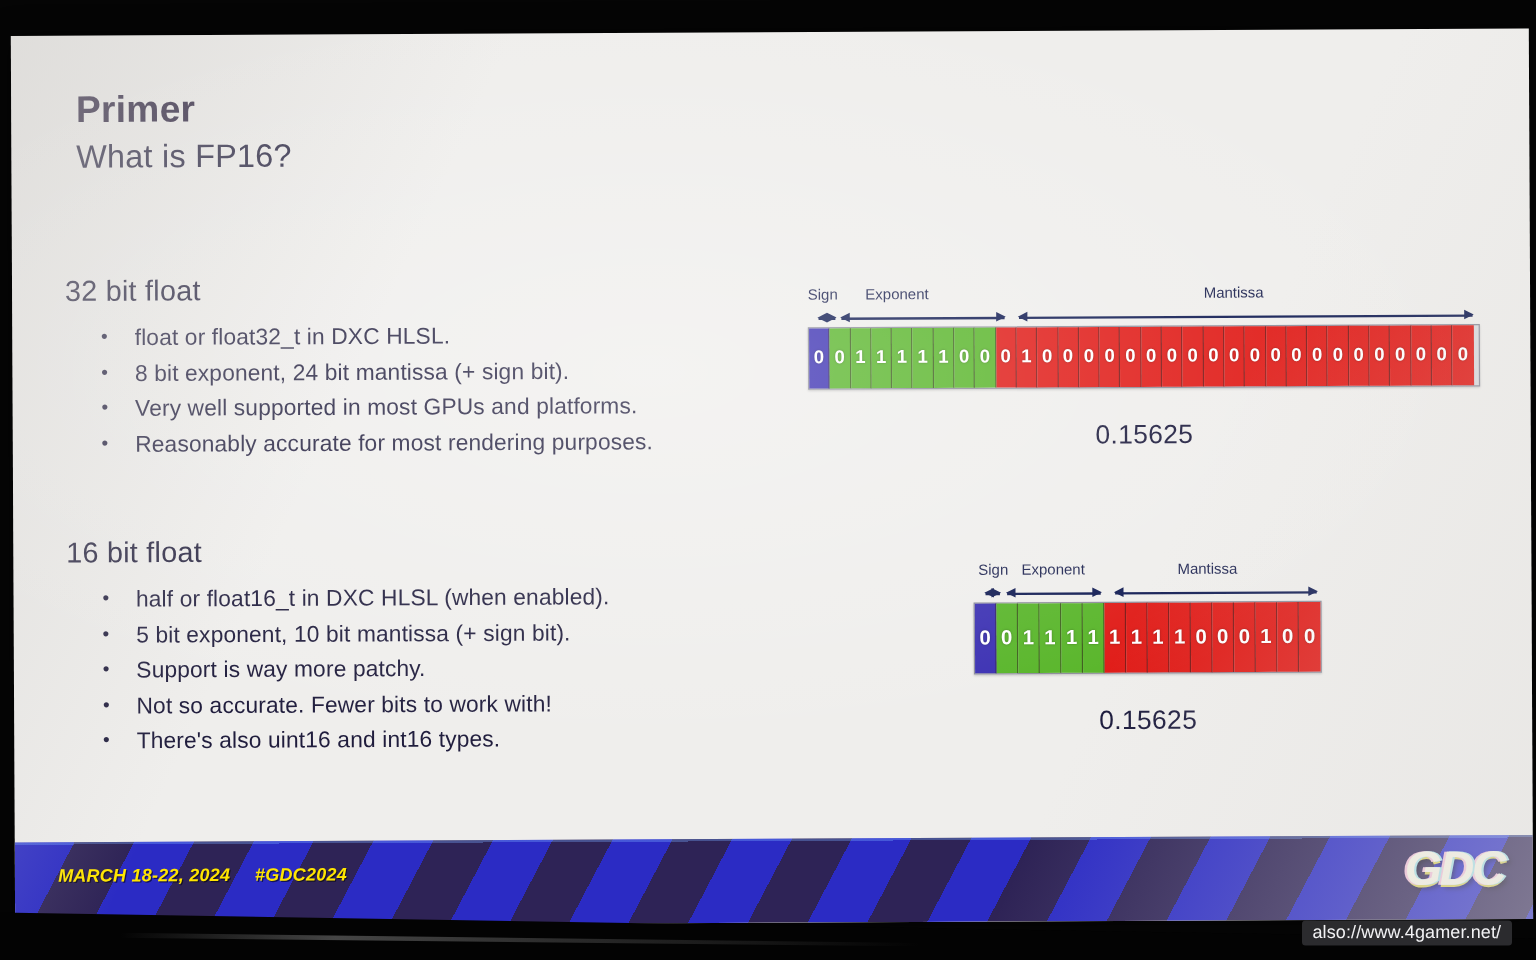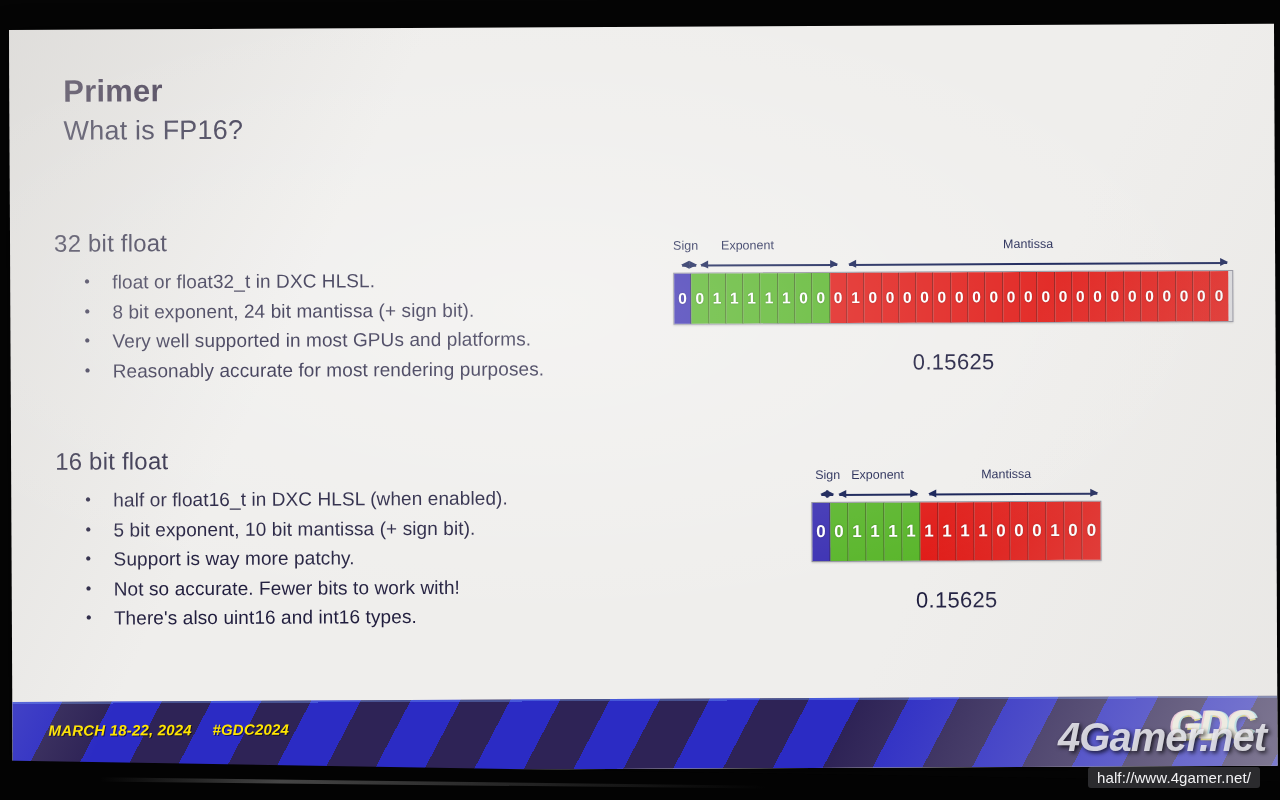--- a/index.html
+++ b/index.html
@@ -268,16 +268,15 @@
         <div id="footer-hash">#GDC2024</div>
         <div id="gdc-logo">GDC</div>
       </div>
 
     </div>
   </div>
 
   <div id="room-bottom"></div>
   <div id="desk-edge"></div>
 
-  <div id="watermark">4Gamer.net</div>
-  <div id="watermark-url">half://www.4gamer.net/</div>
+  <div id="watermark-url">also://www.4gamer.net/</div>
 
 </div>
 
 </body></html>

